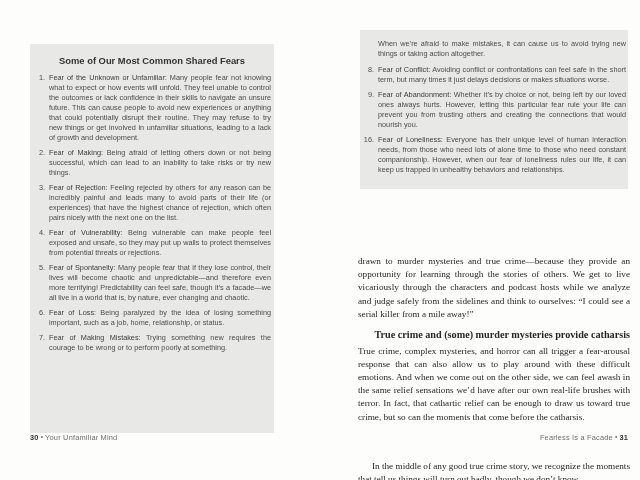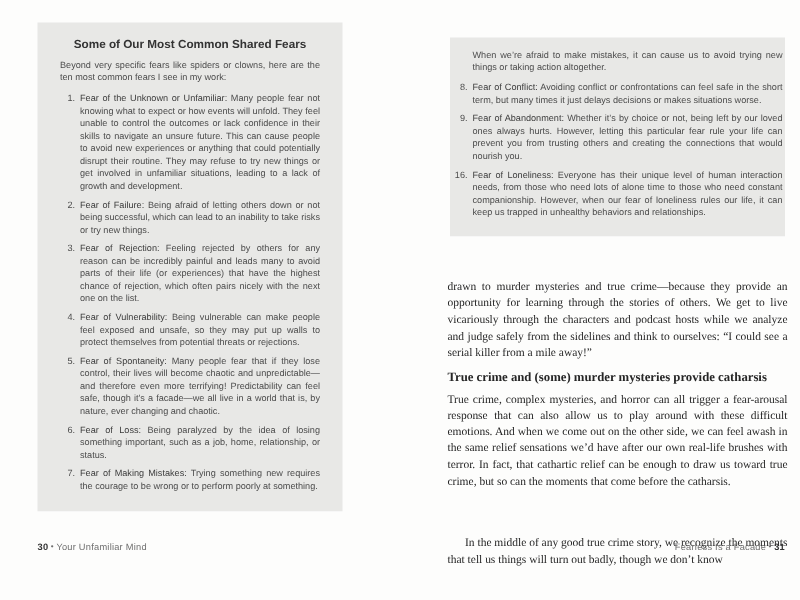--- a/index.html
+++ b/index.html
@@ -17,21 +17,21 @@
   .page-right { left: 320px; }
 
   
   .fears-box {
     position: absolute;
     background: #e8e8e6;
     color: #4c4c4c;
     font-size: 7.3px;
     line-height: 10px;
   }
-  .box-left  { left: 30px; top: 18px; width: 244px; min-height: 389px; padding: 11px 18px 10px; }
+  .box-left  { left: 30px; top: 44px; width: 244px; min-height: 389px; padding: 11px 3px 10px; }
   .box-right { left: 40px; top: 30px; width: 268px; padding: 9px 2px 9px; }
   .box-title {
     font-weight: bold;
     font-size: 9.4px;
     line-height: 11px;
     color: #333333;
     text-align: center;
     margin-bottom: 7px;
   }
   .box-intro { margin-bottom: 7px; text-align: justify; }
@@ -46,28 +46,28 @@
     position: absolute;
     left: 38px;
     top: 223px;
     width: 272px;
     font-family: "Liberation Serif", serif;
     font-size: 9.2px;
     line-height: 13.2px;
     color: #262626;
     text-align: justify;
   }
-  .body-col p[data-name="body-paragraph-continued"] { text-indent: 0; }
+  .body-col p[data-name="body-paragraph-continued"] { text-indent: 0; margin-top: 32px; }
   .section-heading {
     font-weight: bold;
     font-size: 10.2px;
     line-height: 12.6px;
     margin-top: 8px;
     margin-bottom: 3px;
-    text-align: left;
+    text-align: right;
   }
   .indented { text-indent: 14px; margin-top: 36px; }
 
   
   .footer {
     position: absolute;
     top: 433px;
     font-size: 7.4px;
     color: #6e6e6e;
     letter-spacing: 0.2px;
@@ -78,29 +78,28 @@
   .dot-sep { color: #6e6e6e; padding: 0 2px; font-size: 6.5px; vertical-align: 1px; }
 </style>
 </head>
 <body>
 
 <div class="spread" data-name="book-spread">
 
   <div class="page page-left" data-name="page-left">
     <div class="fears-box box-left" data-name="fears-box">
       <div class="box-title" data-name="fears-box-title">Some of Our Most Common Shared Fears</div>
-      <div class="box-intro" data-name="fears-box-intro">Beyond very specific fears like spiders or clowns, here are the ten most common fears I see in my work:</div>
 
       <div class="fear-item" data-name="fear-item">
         <span class="fear-num" data-name="fear-item-number">1.</span>
         <span class="fear-text" data-name="fear-item-text"><span class="fear-label" data-name="fear-item-label">Fear of the Unknown or Unfamiliar:</span> <span data-name="fear-item-body">Many people fear not knowing what to expect or how events will unfold. They feel unable to control the outcomes or lack confidence in their skills to navigate an unsure future. This can cause people to avoid new experiences or anything that could potentially disrupt their routine. They may refuse to try new things or get involved in unfamiliar situations, leading to a lack of growth and development.</span></span>
       </div>
       <div class="fear-item" data-name="fear-item">
         <span class="fear-num" data-name="fear-item-number">2.</span>
-        <span class="fear-text" data-name="fear-item-text"><span class="fear-label" data-name="fear-item-label">Fear of Failure:</span> <span data-name="fear-item-body">Being afraid of letting others down or not being successful, which can lead to an inability to take risks or try new things.</span></span>
+        <span class="fear-text" data-name="fear-item-text"><span class="fear-label" data-name="fear-item-label">Fear of Making:</span> <span data-name="fear-item-body">Being afraid of letting others down or not being successful, which can lead to an inability to take risks or try new things.</span></span>
       </div>
       <div class="fear-item" data-name="fear-item">
         <span class="fear-num" data-name="fear-item-number">3.</span>
         <span class="fear-text" data-name="fear-item-text"><span class="fear-label" data-name="fear-item-label">Fear of Rejection:</span> <span data-name="fear-item-body">Feeling rejected by others for any reason can be incredibly painful and leads many to avoid parts of their life (or experiences) that have the highest chance of rejection, which often pairs nicely with the next one on the list.</span></span>
       </div>
       <div class="fear-item" data-name="fear-item">
         <span class="fear-num" data-name="fear-item-number">4.</span>
         <span class="fear-text" data-name="fear-item-text"><span class="fear-label" data-name="fear-item-label">Fear of Vulnerability:</span> <span data-name="fear-item-body">Being vulnerable can make people feel exposed and unsafe, so they may put up walls to protect themselves from potential threats or rejections.</span></span>
       </div>
       <div class="fear-item" data-name="fear-item">

